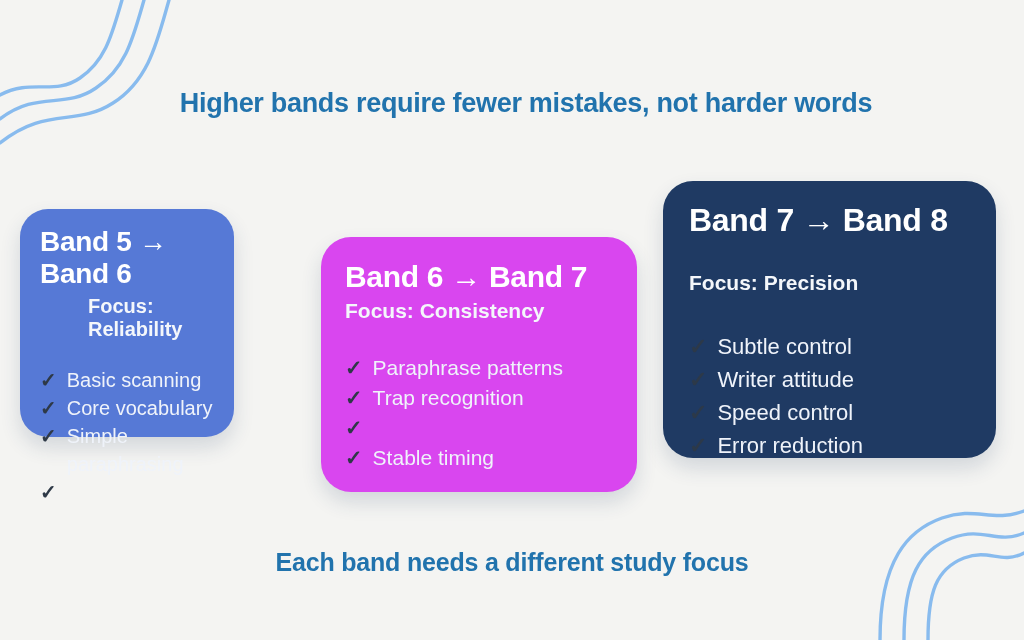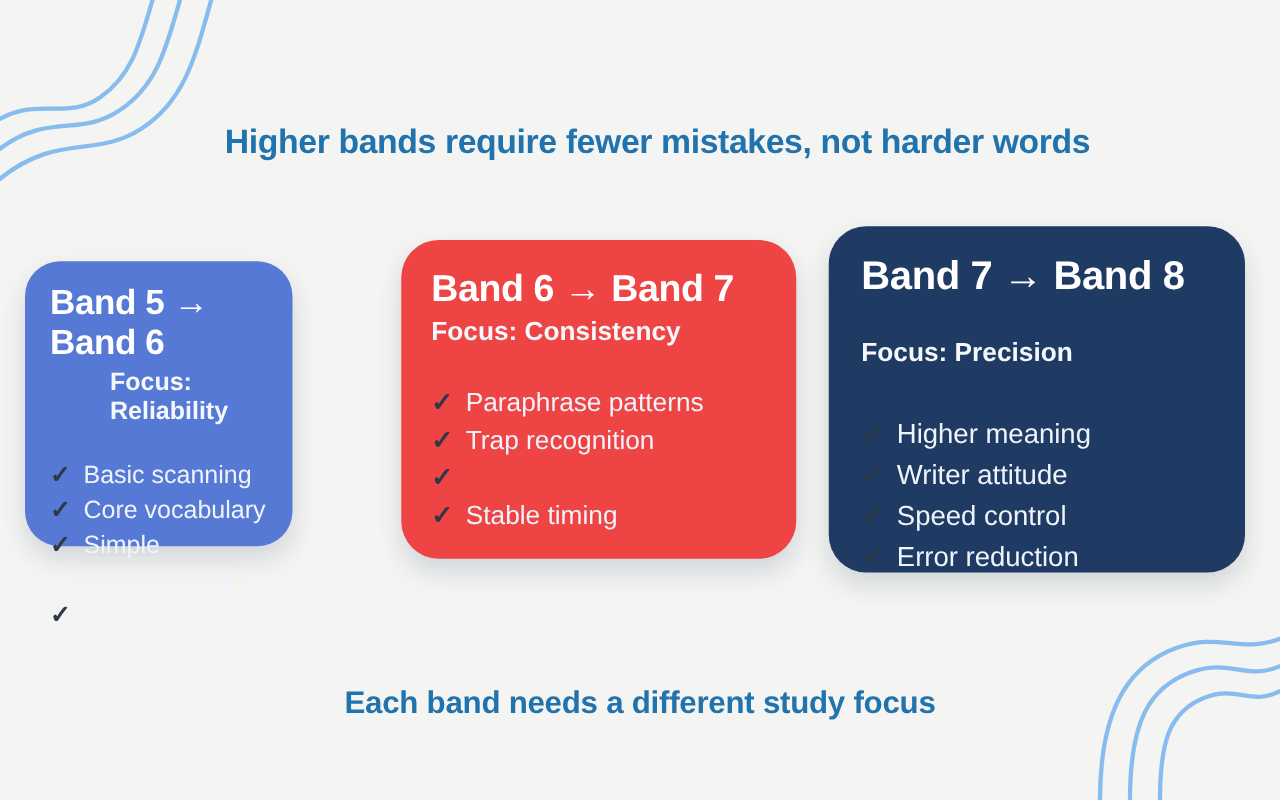--- a/index.html
+++ b/index.html
@@ -25,21 +25,21 @@
   .wave-svg path {
     fill: none;
     stroke: var(--wave);
     stroke-width: 3.4;
     stroke-linecap: round;
   }
 
   
   .headline {
     position: absolute;
-    top: 98px; left: 0; width: 100%;
+    top: 88px; left: 0; width: 100%;
     text-align: center;
     font-size: 27px;
     font-weight: bold;
     letter-spacing: -0.3px;
     color: var(--accent);
     padding-left: 28px;
   }
   .footline {
     position: absolute;
     top: 548px; left: 0; width: 100%;
@@ -122,21 +122,21 @@
       <div class="row">
         <span class="check">✓</span>
         <span class="row-label">Simple paraphrasing</span>
       </div>
       <div class="row">
         <span class="check">✓</span>
       </div>
     </div>
   </div>
 
-  <div class="card card-2" style="background: #ef4444;">
+  <div class="card card-2" style="background: #d946ef; margin-top: 45px;">
     <div class="card-title">Band 6 → Band 7</div>
     <div class="card-focus">Focus: Consistency</div>
     <div class="card-list">
       <div class="row">
         <span class="check">✓</span>
         <span class="row-label">Paraphrase patterns</span>
       </div>
       <div class="row">
         <span class="check">✓</span>
         <span class="row-label">Trap recognition</span>
@@ -150,21 +150,21 @@
       </div>
     </div>
   </div>
 
   <div class="card card-3" style="background: rgb(31, 58, 99);">
     <div class="card-title">Band 7 → Band 8</div>
     <div class="card-focus">Focus: Precision</div>
     <div class="card-list">
       <div class="row">
         <span class="check">✓</span>
-        <span class="row-label">Higher meaning</span>
+        <span class="row-label">Subtle control</span>
       </div>
       <div class="row">
         <span class="check">✓</span>
         <span class="row-label">Writer attitude</span>
       </div>
       <div class="row">
         <span class="check">✓</span>
         <span class="row-label">Speed control</span>
       </div>
       <div class="row">

